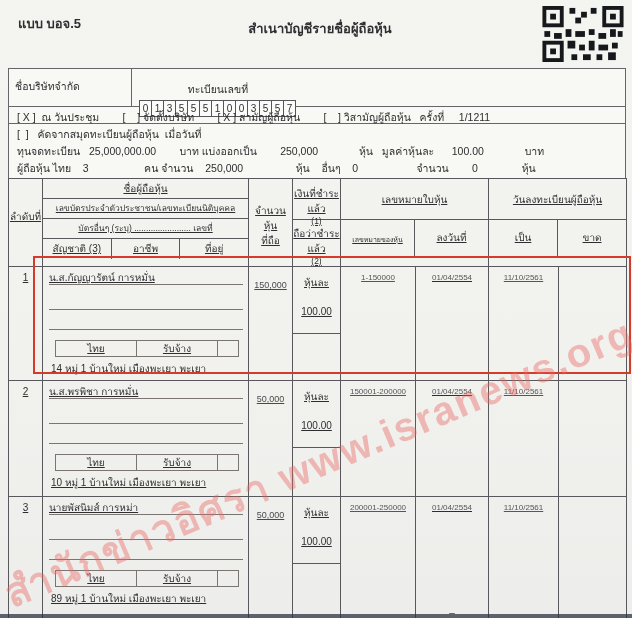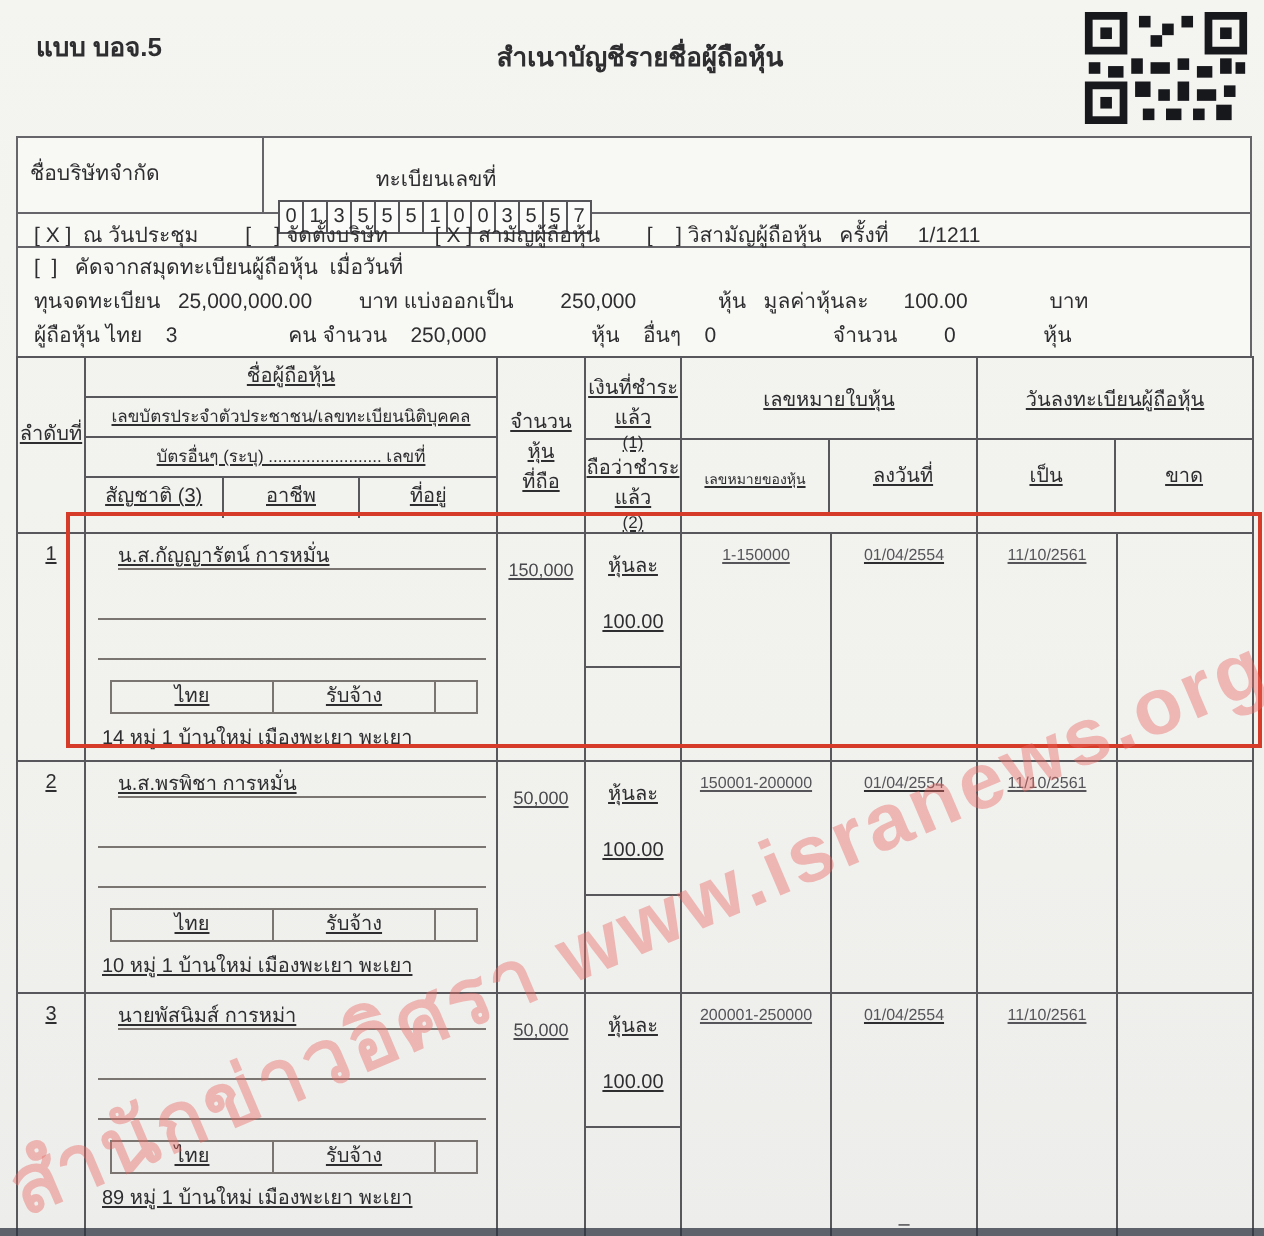--- a/index.html
+++ b/index.html
@@ -43,21 +43,21 @@
   .note{font-size:8.5px;}
   .num-cell{text-align:center;padding-top:5px;}
   .shares-cell{text-align:center;padding-top:13px;font-size:9px;color:#4a4a4e;}
   .paid-top{height:67px;border-bottom:1px solid #58585c;text-align:center;padding-top:8px;box-sizing:border-box;}
   .paid-val{margin-top:16px;font-size:10px;}
   .sn-cell{text-align:center;padding-top:6px;font-size:8px;color:#55555a;}
   .dt-cell{text-align:center;padding-top:6px;font-size:8px;color:#55555a;position:relative;height:100%;}
   .dash-bottom{position:absolute;bottom:8px;left:0;right:0;text-align:center;font-size:10px;color:#3c3c40;}
   td.rel{position:relative;}
   
-  .nm{height:14px;margin:3px 5px 0 16px;border-bottom:1px solid #7a7570;font-size:10px;}
+  .nm{height:14px;margin:3px 5px 0 6px;border-bottom:1px solid #7a7570;font-size:10px;}
   .ln1{height:24px;margin:0 5px 0 6px;border-bottom:1px solid #7a7570;}
   .ln2{height:19px;margin:0 5px 0 6px;border-bottom:1px solid #7a7570;}
   .natstrip{display:flex;width:182px;margin:10px 0 0 12px;border:1px solid #7a7570;height:15px;line-height:15px;text-align:center;align-items:flex-end;}
   .natstrip .nat{width:80px;border-right:1px solid #7a7570;}
   .natstrip .occ{width:80px;border-right:1px solid #7a7570;}
   .natstrip .sp{flex:1;}
   .addr{margin:4px 0 0 8px;font-size:10px;}
   
   .hl{position:absolute;left:33px;top:256px;width:594px;height:114px;border:2px solid #d63a28;z-index:5;pointer-events:none;}
   .wm{position:absolute;left:-6px;top:566px;width:980px;z-index:6;pointer-events:none;

